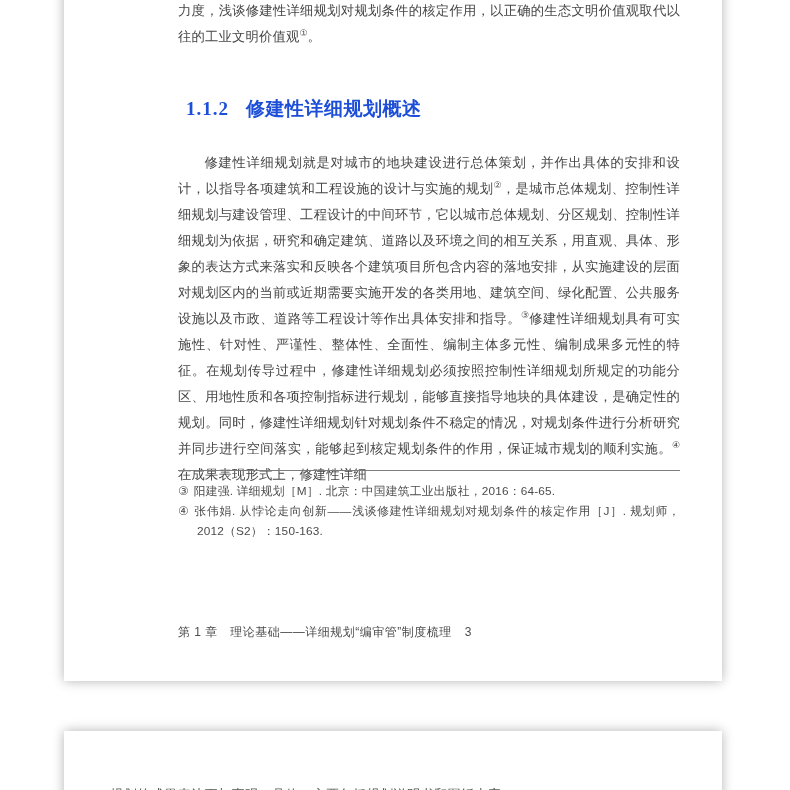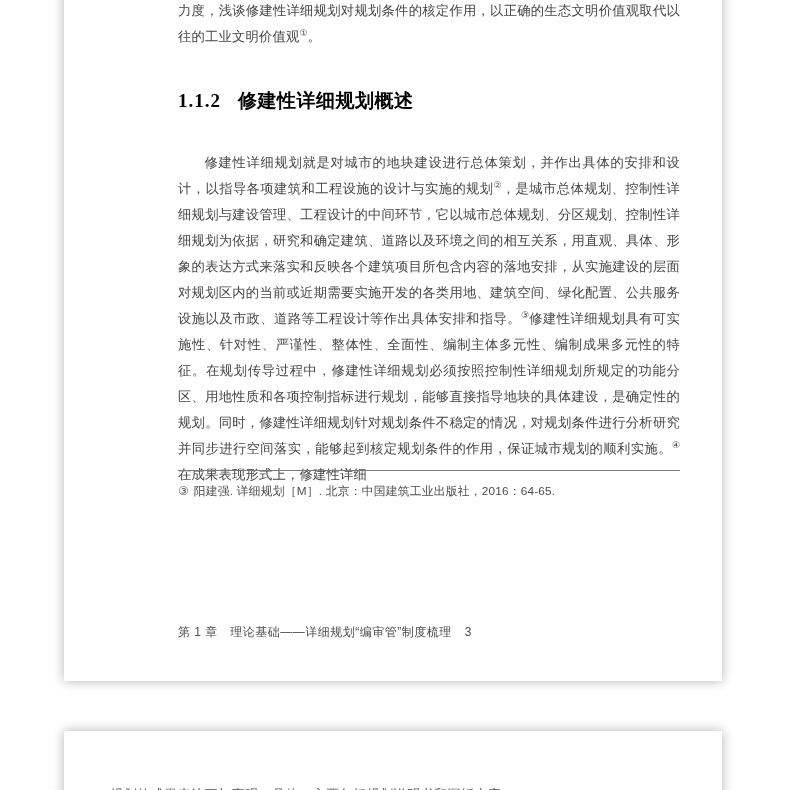--- a/index.html
+++ b/index.html
@@ -28,22 +28,22 @@
     line-height: 26px;
     color: #464646;
     text-align: justify;
     letter-spacing: 0.2px;
   }
   .lead-para { top: 58px; }
   .body-para { top: 210px; text-indent: 2em; font-family: Liberation Serif, serif; }
 
   .heading {
     top: 148px;
-    margin: 0;
-    color: #000000;
+    margin: 8px;
+    color: #1d4ed8;
     font-size: 19px;
     font-weight: 700;
     letter-spacing: 0.5px;
     white-space: nowrap;
   }
   .h-num {
     font-family: "Liberation Serif", "DejaVu Serif", serif;
     font-weight: 700;
     margin-right: 17px;
     letter-spacing: 1px;
@@ -109,20 +109,21 @@
   <h2 class="heading abs">
     <span class="h-num">1.1.2</span><span class="h-title">修建性详细规划概述</span>
   </h2>
 
   <p class="para body-para abs"><span>修建性详细规划就是对城市的地块建设进行总体策划，并作出具体的安排和设计，以指导各项建筑和工程设施的设计与实施的规划</span><span class="sup">②</span><span>，是城市总体规划、控制性详细规划与建设管理、工程设计的中间环节，它以城市总体规划、分区规划、控制性详细规划为依据，研究和确定建筑、道路以及环境之间的相互关系，用直观、具体、形象的表达方式来落实和反映各个建筑项目所包含内容的落地安排，从实施建设的层面对规划区内的当前或近期需要实施开发的各类用地、建筑空间、绿化配置、公共服务设施以及市政、道路等工程设计等作出具体安排和指导。</span><span class="sup">③</span><span>修建性详细规划具有可实施性、针对性、严谨性、整体性、全面性、编制主体多元性、编制成果多元性的特征。在规划传导过程中，修建性详细规划必须按照控制性详细规划所规定的功能分区、用地性质和各项控制指标进行规划，能够直接指导地块的具体建设，是确定性的规划。同时，修建性详细规划针对规划条件不稳定的情况，对规划条件进行分析研究并同步进行空间落实，能够起到核定规划条件的作用，保证城市规划的顺利实施。</span><span class="sup">④</span><span>在成果表现形式上，修建性详细</span></p>
 
   <div class="fn-sep abs"></div>
 
   <div class="footnotes abs">
     <p class="fn"><span class="fn-marker">③</span><span>阳建强. 详细规划［M］. 北京：中国建筑工业出版社，2016：64-65.</span></p>
+    <p class="fn"><span class="fn-marker">④</span><span>张伟娟. 从悖论走向创新——浅谈修建性详细规划对规划条件的核定作用［J］. 规划师，2012（S2）：150-163.</span></p>
   </div>
 
   <div class="page-footer">
     <span>第 1 章　理论基础——详细规划“编审管”制度梳理</span><span class="pageno">3</span>
   </div>
 
 </div>
 
 <div class="page page2">
   <p class="p2-line">规划的成果表达更加直观、具体，主要包括规划说明书和图纸内容。</p>

